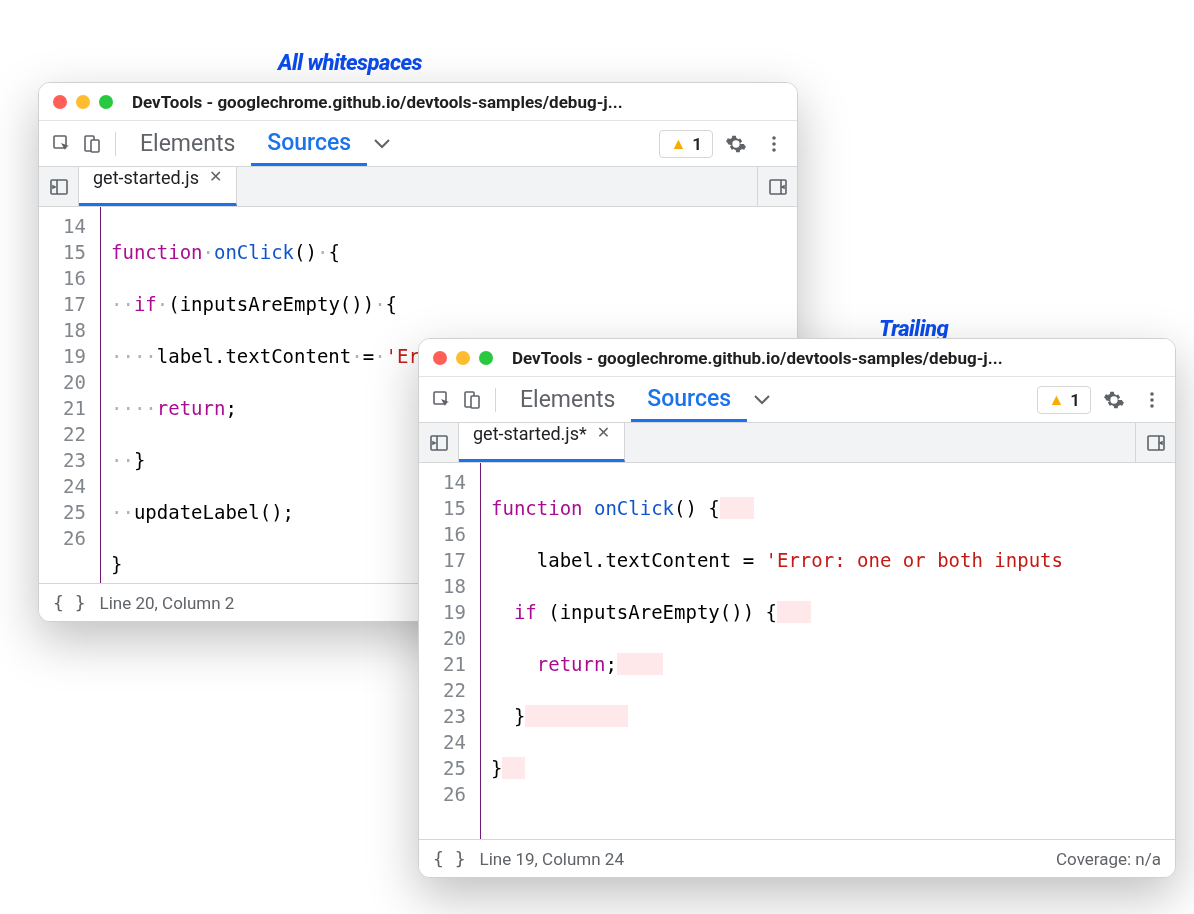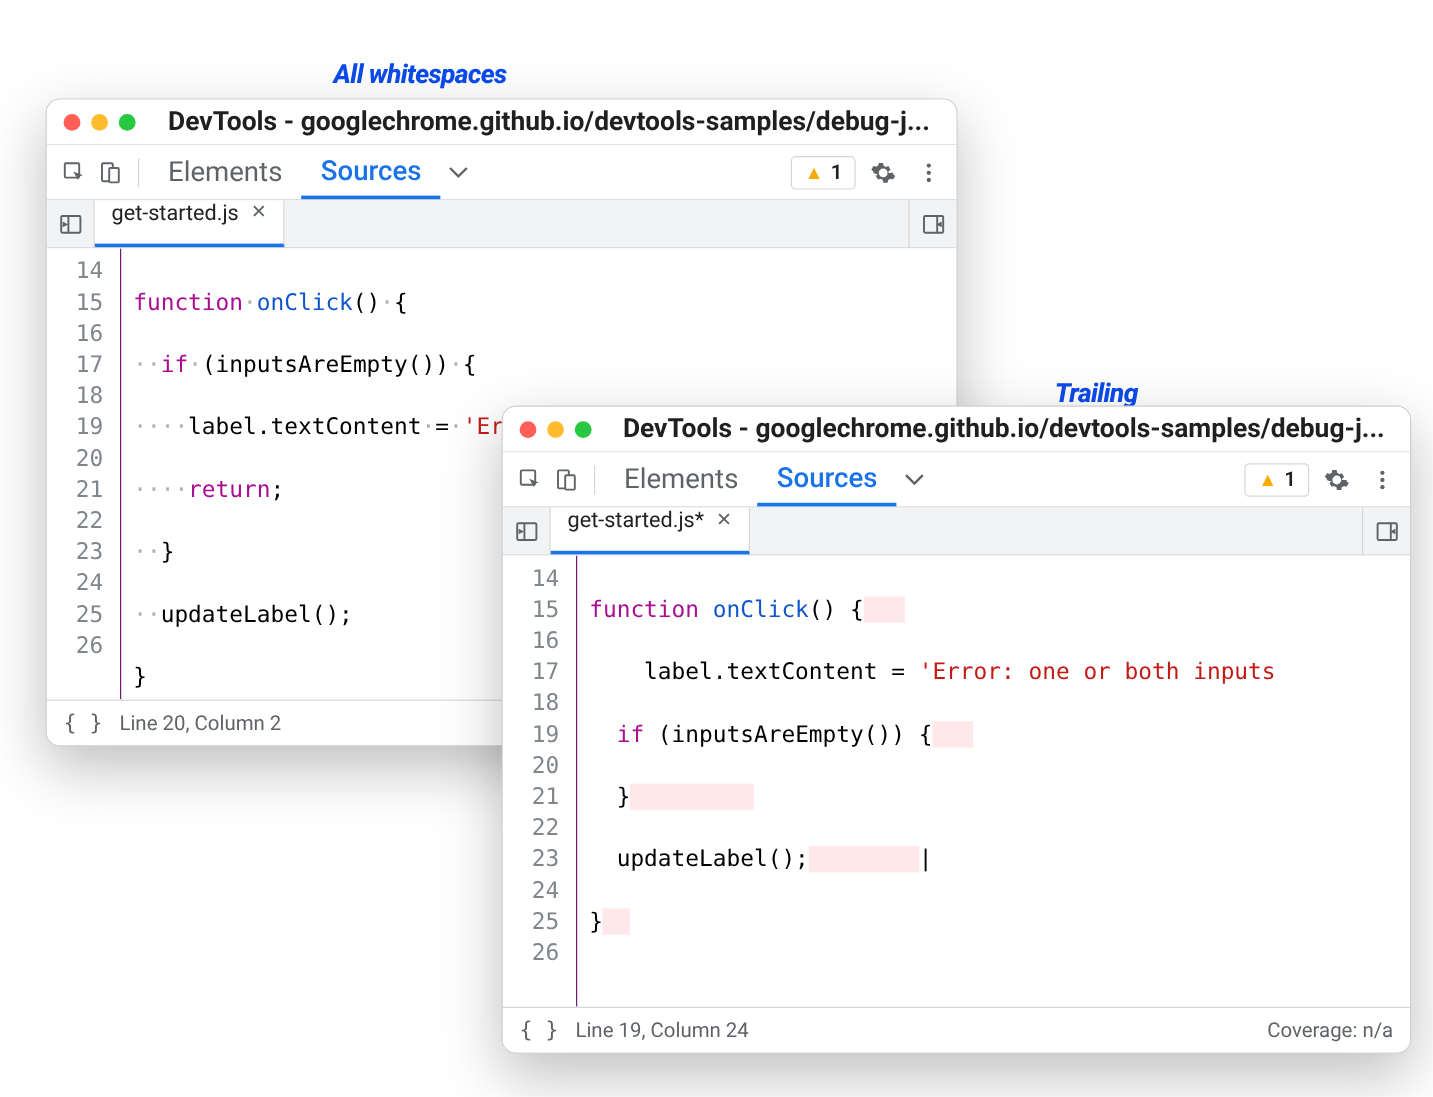--- a/index.html
+++ b/index.html
@@ -35,21 +35,21 @@
     display: flex;
     align-items: center;
     height: 38px;
     padding: 0 14px;
     gap: 9px;
     border-bottom: 1px solid #e3e3e3;
     background: #fff;
   }
   .traffic { width:14px; height:14px; border-radius:50%; }
   .red{background:#ff5f57;} .yellow{background:#febc2e;} .green{background:#28c840;}
-  .titletext { margin-left:10px; font-size:22px; font-weight:700; color:#1f1f1f; white-space:nowrap; overflow:hidden; text-overflow:ellipsis; flex:1;text-align:center; }
+  .titletext { margin-left:10px; font-size:17px; font-weight:700; color:#1f1f1f; white-space:nowrap; overflow:hidden; text-overflow:ellipsis; flex:1; }
   .toolbar {
     display:flex; align-items:center; height:46px; padding:0 8px;
     border-bottom:1px solid #d6d6d6; background:#fff;
   }
   .toolbar .ico { width:30px; height:30px; display:flex; align-items:center; justify-content:center; color:#5f6368; }
   .toolbar .sep { width:1px; height:24px; background:#d6d6d6; margin:0 8px; }
   .tabs { display:flex; height:100%; align-items:stretch; }
   .tab { display:flex; align-items:center; padding:0 16px; font-size:23px; color:#5f6368; cursor:pointer; }
   .tab.active { color:#1a73e8; border-bottom:3px solid #1a73e8; font-weight:500; }
   .toolbar-right { margin-left:auto; display:flex; align-items:center; gap:8px; }
@@ -295,22 +295,22 @@
         <div>22</div>
         <div>23</div>
         <div>24</div>
         <div>25</div>
         <div>26</div>
     </div>
     <div class="code">
 <div class="line"><span class="kw">function</span><span> </span><span class="fn">onClick</span><span>() {</span><span class="trail">   </span></div>
 <div class="line"><span>    </span><span>label.textContent = </span><span class="str">'Error: one or both inputs</span></div>
 <div class="line"><span>  </span><span class="kw">if</span><span> (inputsAreEmpty()) {</span><span class="trail">   </span></div>
+<div class="line"><span>    </span><span class="kw">return</span><span>;</span><span class="trail">    </span></div>
 <div class="line"><span>  </span><span>}</span><span class="trail">         </span></div>
-<div class="line"><span>  </span><span>updateLabel();</span><span class="trail">        </span><span>|</span></div>
 <div class="line"><span>}</span><span class="trail">  </span></div>
 
 
 
 
 
 
     </div>
   </div>
 

